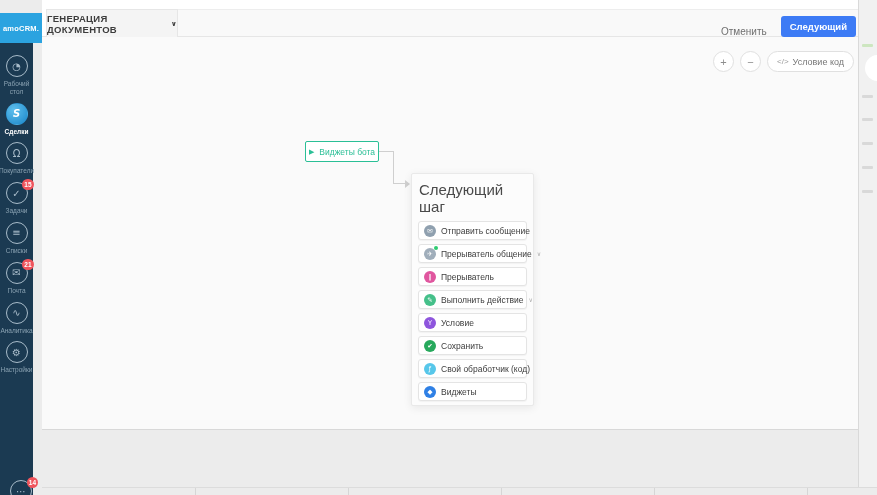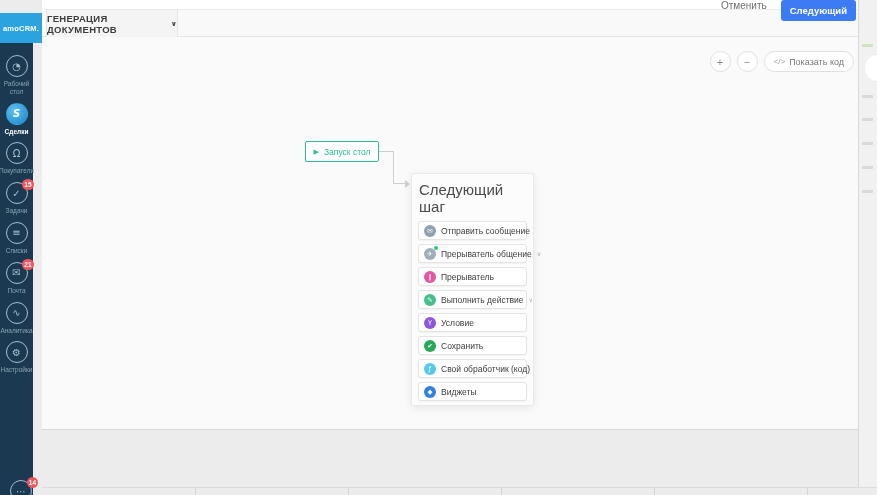--- a/index.html
+++ b/index.html
@@ -30,21 +30,21 @@
   .nav-item.active .nav-label{color:#fff;font-weight:bold;}
   .badge{position:absolute;top:-4px;right:-7px;min-width:11px;height:11px;border-radius:6px;background:var(--badge);color:#fff;font-size:6.5px;font-weight:bold;display:flex;align-items:center;justify-content:center;padding:0 2px;}
   .chat-item{position:absolute;bottom:6px;left:0;width:42px;display:flex;justify-content:center;cursor:pointer;}
 
   
   .modal{position:absolute;left:42px;top:0;width:816px;height:430px;background:#fafafa;border-bottom:1px solid #d8d8d8;z-index:3;}
   .topbar{position:relative;height:37px;background:#fff;border-bottom:1px solid #e6e6e6;}
   .tabstrip{position:absolute;left:136px;right:0;top:9px;bottom:0;background:#f9f9f9;border-top:1px solid #ededed;}
   .tab{position:absolute;left:4px;top:9px;bottom:-1px;width:132px;background:#f4f4f4;border:1px solid #e6e6e6;border-bottom:none;display:flex;align-items:center;justify-content:center;font-size:9.5px;font-weight:bold;color:#3c3c3c;letter-spacing:.3px;cursor:pointer;}
   .tab .chev{font-size:7px;margin-left:3px;color:#3c3c3c;}
-  .topbar-actions{position:absolute;right:2px;top:0;height:37px;display:flex;align-items:flex-start;gap:14px;z-index:4;}
+  .topbar-actions{position:absolute;right:2px;top:0;height:37px;display:flex;align-items:flex-end;gap:14px;z-index:4;}
   .cancel-link{font-size:10px;color:#6f6f6f;cursor:pointer;}
   .save-btn{background:var(--blue);color:#fff;font-size:9.5px;font-weight:bold;border:none;border-radius:3px;padding:5px 9px;cursor:pointer;}
 
   
   .canvas{position:absolute;left:0;top:37px;right:0;bottom:0;background:#fafafa;overflow:hidden;}
   .canvas-controls{position:absolute;top:14px;right:4px;display:flex;align-items:center;gap:6px;}
   .zoom-btn{width:21px;height:21px;border-radius:50%;background:#fff;border:1px solid #e0e0e0;color:#8d8d8d;font-size:11px;display:flex;align-items:center;justify-content:center;cursor:pointer;}
   .code-btn{height:21px;border-radius:11px;background:#fff;border:1px solid #e0e0e0;color:#777;font-size:9px;display:flex;align-items:center;gap:4px;padding:0 9px;cursor:pointer;}
   .code-glyph{color:#9a9a9a;font-size:8px;}
 
@@ -168,27 +168,27 @@
       <button class="save-btn">Следующий</button>
     </div>
   </div>
 
   <div class="canvas">
     <div class="canvas-controls">
       <div class="zoom-btn">+</div>
       <div class="zoom-btn">−</div>
       <div class="code-btn">
         <span class="code-glyph">&lt;/&gt;</span>
-        <span>Показать код</span>
+        <span>Условие код</span>
       </div>
     </div>
 
     <div class="start-node">
       <span class="play ico">▶</span>
-      <span>Запуск стол</span>
+      <span>Виджеты бота</span>
     </div>
 
     <div class="conn conn-h1"></div>
     <div class="conn conn-v"></div>
     <div class="conn conn-h2"></div>
     <div class="conn-arrow"></div>
 
     <div class="step-menu">
       <div class="step-menu-title">Следующий шаг</div>
 

